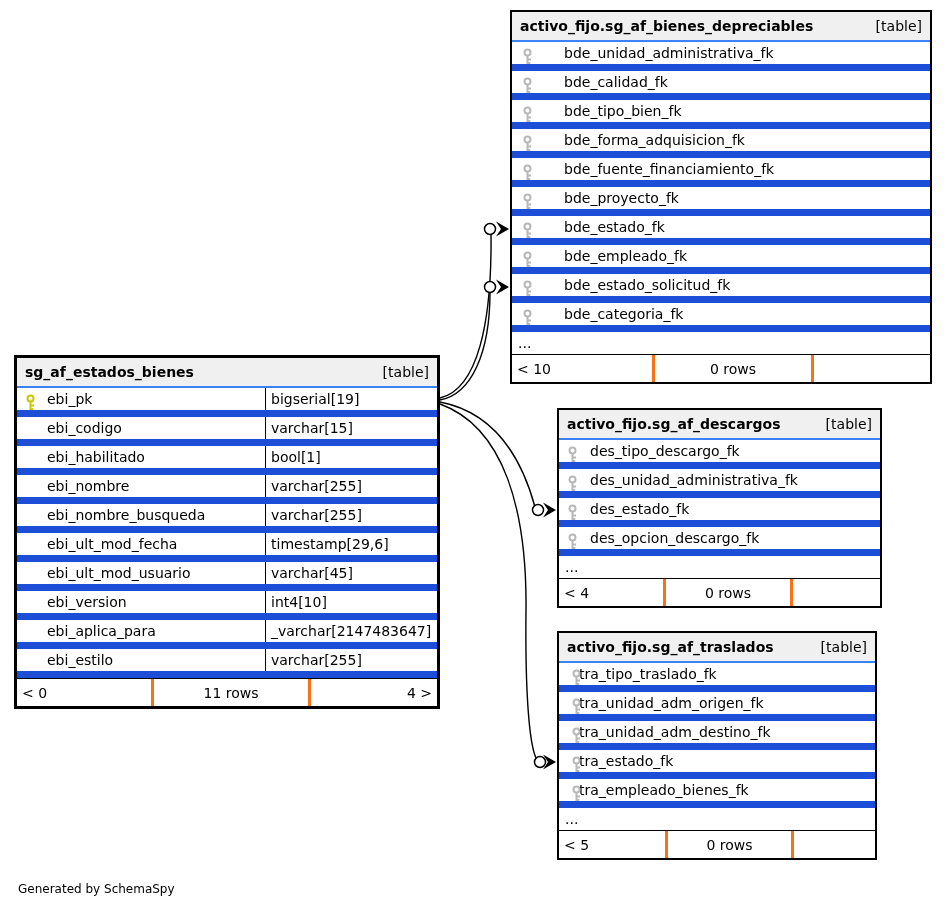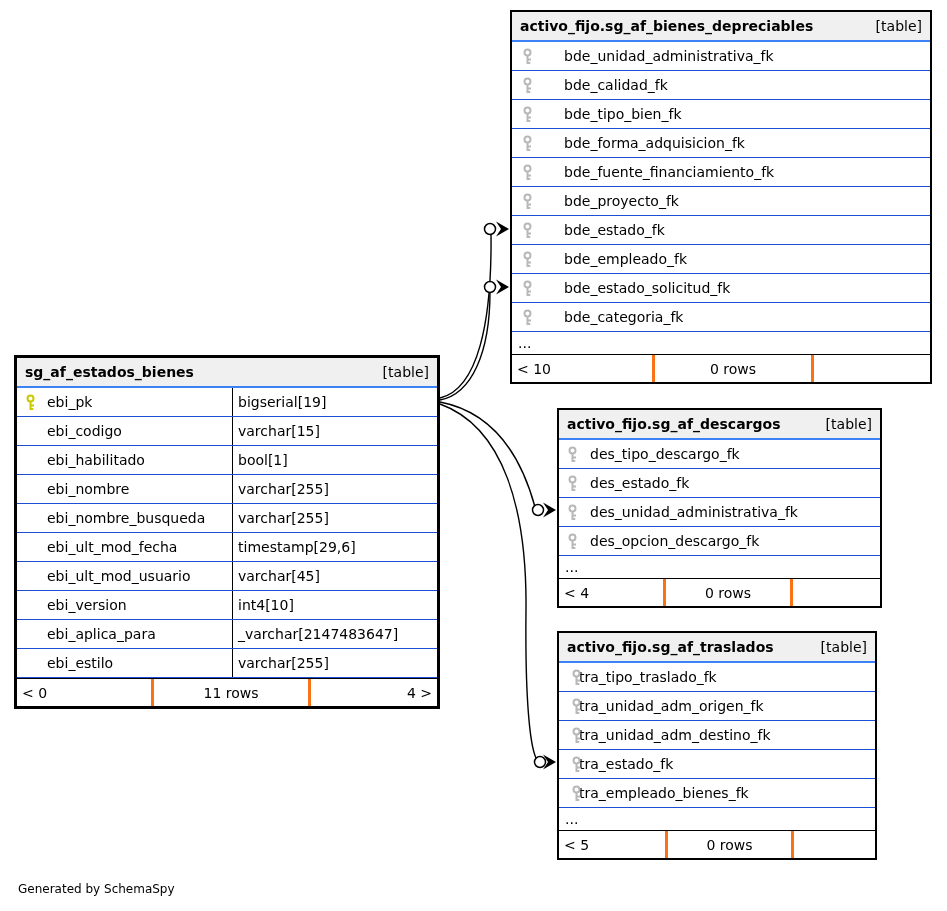--- a/index.html
+++ b/index.html
@@ -16,30 +16,30 @@
   .table-box.main{border-width:3px;}
   .tb-header{
     display:flex;justify-content:space-between;align-items:center;
     background:#f0f0f0;border-bottom:2px solid #3b82f6;
     padding:0 8px;height:28px;white-space:nowrap;
   }
   .tb-title{font-weight:bold;}
   .tb-tag{font-weight:normal;margin-left:8px;}
   .tb-row{
     position:relative;display:flex;align-items:stretch;
-    height:29px;border-bottom:1px solid #1d4ed8;box-sizing:border-box;
+    height:29px;border-bottom:7px solid #1d4ed8;box-sizing:border-box;
     white-space:nowrap;
   }
   .tb-row:last-child{border-bottom:none;}
   .key-slot{position:absolute;top:6px;}
   .pk{color:#c9c900;}
   .fk{color:#b8b8b8;}
   .col-name{display:flex;align-items:center;box-sizing:border-box;}
   
-  .main .col-name{width:216px;border-right:1px solid #000;padding-left:30px;}
+  .main .col-name{width:249px;border-right:1px solid #000;padding-left:30px;}
   .main .key-slot{left:8px;}
   .main .col-type{display:flex;align-items:center;padding-left:5px;}
   
   .t-bde .col-name{padding-left:52px;}
   .t-bde .key-slot{left:10px;}
   .t-des .col-name{padding-left:31px;}
   .t-des .key-slot{left:8px;}
   .t-tra .col-name{padding-left:20px;}
   .t-tra .key-slot{left:12px;}
   .ellipsis-row{
@@ -241,28 +241,28 @@
           <circle cx="5.5" cy="4.5" r="3" fill="none" stroke="currentColor" stroke-width="2"></circle>
           <path d="M5.5 7.5 V16 M5.5 11.5 h3.5 M5.5 15 h2.8" stroke="currentColor" stroke-width="2" fill="none"></path>
         </svg></span>
     <span class="col-name">des_tipo_descargo_fk</span>
   </div>
   <div class="tb-row">
     <span class="key-slot fk"><svg width="11" height="17" viewBox="0 0 11 17">
           <circle cx="5.5" cy="4.5" r="3" fill="none" stroke="currentColor" stroke-width="2"></circle>
           <path d="M5.5 7.5 V16 M5.5 11.5 h3.5 M5.5 15 h2.8" stroke="currentColor" stroke-width="2" fill="none"></path>
         </svg></span>
+    <span class="col-name">des_unidad_administrativa_fk</span>
+  </div>
+  <div class="tb-row">
+    <span class="key-slot fk"><svg width="11" height="17" viewBox="0 0 11 17">
+          <circle cx="5.5" cy="4.5" r="3" fill="none" stroke="currentColor" stroke-width="2"></circle>
+          <path d="M5.5 7.5 V16 M5.5 11.5 h3.5 M5.5 15 h2.8" stroke="currentColor" stroke-width="2" fill="none"></path>
+        </svg></span>
     <span class="col-name">des_estado_fk</span>
-  </div>
-  <div class="tb-row">
-    <span class="key-slot fk"><svg width="11" height="17" viewBox="0 0 11 17">
-          <circle cx="5.5" cy="4.5" r="3" fill="none" stroke="currentColor" stroke-width="2"></circle>
-          <path d="M5.5 7.5 V16 M5.5 11.5 h3.5 M5.5 15 h2.8" stroke="currentColor" stroke-width="2" fill="none"></path>
-        </svg></span>
-    <span class="col-name">des_unidad_administrativa_fk</span>
   </div>
   <div class="tb-row">
     <span class="key-slot fk"><svg width="11" height="17" viewBox="0 0 11 17">
           <circle cx="5.5" cy="4.5" r="3" fill="none" stroke="currentColor" stroke-width="2"></circle>
           <path d="M5.5 7.5 V16 M5.5 11.5 h3.5 M5.5 15 h2.8" stroke="currentColor" stroke-width="2" fill="none"></path>
         </svg></span>
     <span class="col-name">des_opcion_descargo_fk</span>
   </div>
   <div class="ellipsis-row">...</div>
   <div class="tb-footer">

